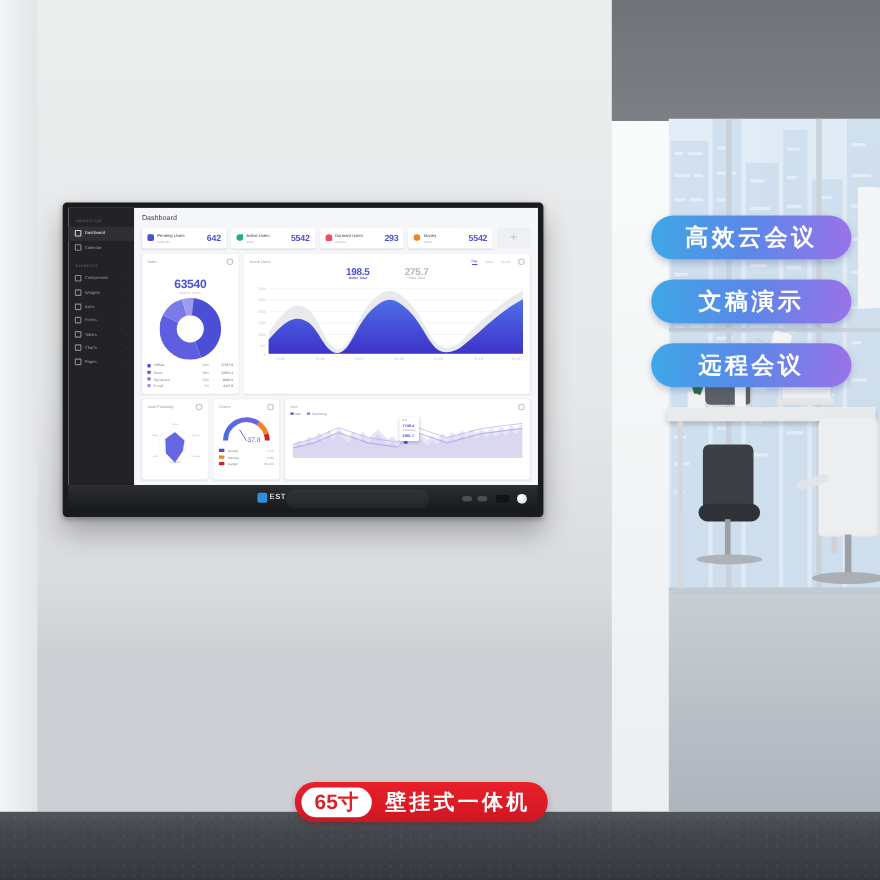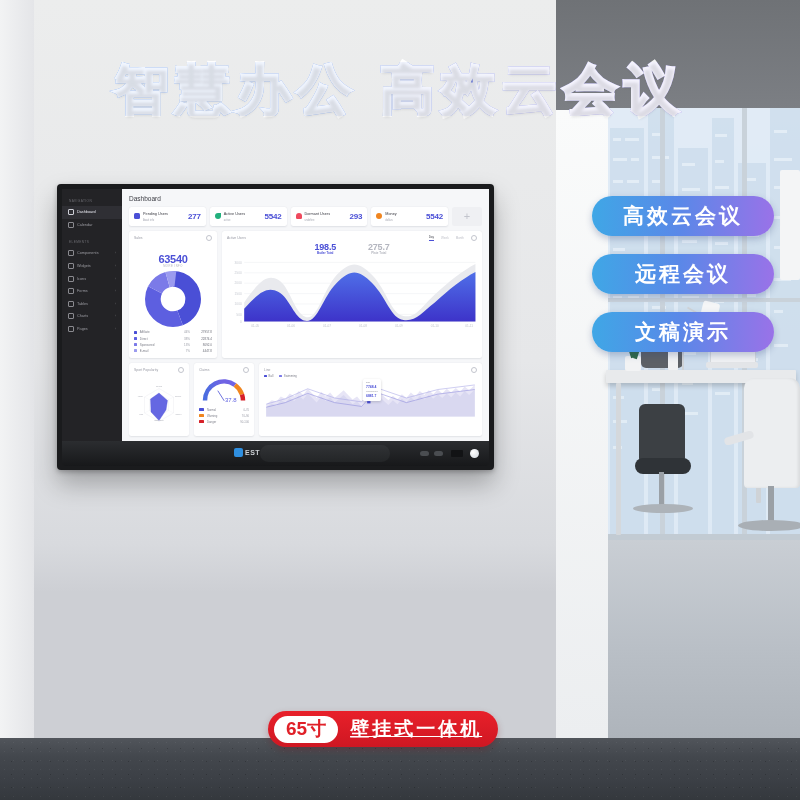--- a/index.html
+++ b/index.html
@@ -82,21 +82,21 @@
     color:#fff;font-size:21px;font-weight:bold;letter-spacing:3px;
     background:linear-gradient(92deg,#3fa7e6 0%,#5a88e8 48%,#9a72e8 100%);
     box-shadow:0 3px 7px rgba(40,60,120,.28);}
 
   
   .redbar{position:absolute;left:268px;top:711px;height:36px;border-radius:20px;
     background:linear-gradient(180deg,#e8202a,#cf1722);display:flex;align-items:center;
     padding:0 16px 0 6px;box-shadow:0 3px 7px rgba(120,0,10,.25);}
   .redbar .pill{background:#fff;color:#e02028;border-radius:15px;height:27px;
     display:flex;align-items:center;padding:0 12px;font-size:19px;font-weight:bold;letter-spacing:0;}
-  .redbar .txt{color:#fff;font-size:19px;font-weight:bold;letter-spacing:3px;margin-left:12px;text-decoration:underline;}
+  .redbar .txt{color:#fff;font-size:19px;font-weight:bold;letter-spacing:3px;margin-left:12px;}
 
   
   .tv{position:absolute;left:57px;top:184px;width:437px;height:286px;
     background:#1a1b1d;border-radius:4px;padding:5px 5px 0 5px;box-sizing:border-box;
     box-shadow:0 14px 26px rgba(0,0,0,.28),0 2px 5px rgba(0,0,0,.25);}
   .tv .screen{position:relative;width:427px;height:252px;background:#f4f5f7;overflow:hidden;}
   .tv .chin{position:relative;height:25px;background:linear-gradient(180deg,#2b2d30,#17181a);
     border-radius:0 0 4px 4px;display:flex;align-items:center;}
   .tv .logo{position:absolute;left:172px;top:7px;display:flex;align-items:center;gap:2px;}
   .tv .logo .sq{width:9px;height:9px;background:#2f8fe0;border-radius:2px;}
@@ -304,26 +304,25 @@
     <div class="chairB">
       <div class="back"></div>
         <div class="arm"></div>
         <div class="post"></div>
         <div class="base"></div>
     </div>
   </div>
 
   <div class="floor"></div>
 
-  <div class="headline">智慧办公  高效云会议</div>
 
   <div class="badges">
     <div class="badge">高效云会议</div>
+    <div class="badge">文稿演示</div>
     <div class="badge">远程会议</div>
-    <div class="badge">文稿演示</div>
   </div>
 
   <div class="redbar">
     <div class="pill">65寸</div>
     <div class="txt">壁挂式一体机</div>
   </div>
 
   <div class="tv">
     <div class="screen">
       <div class="dash">
@@ -382,21 +381,21 @@
 
           <div class="kpiRow">
             <div class="kpi">
               <div class="lt">
                 <span class="ic" style="background:#4a4fd6;"></span>
                 <span>
                   <span class="lbl">Pending Users</span><br>
                   <span class="sub">Await info</span>
                 </span>
               </div>
-              <div class="val">277</div>
+              <div class="val">642</div>
             </div>
             <div class="kpi">
               <div class="lt">
                 <span class="ic" style="background:#22b07d;border-radius:50% 0 50% 50%;"></span>
                 <span>
                   <span class="lbl">Active Users</span><br>
                   <span class="sub">active</span>
                 </span>
               </div>
               <div class="val">5542</div>

